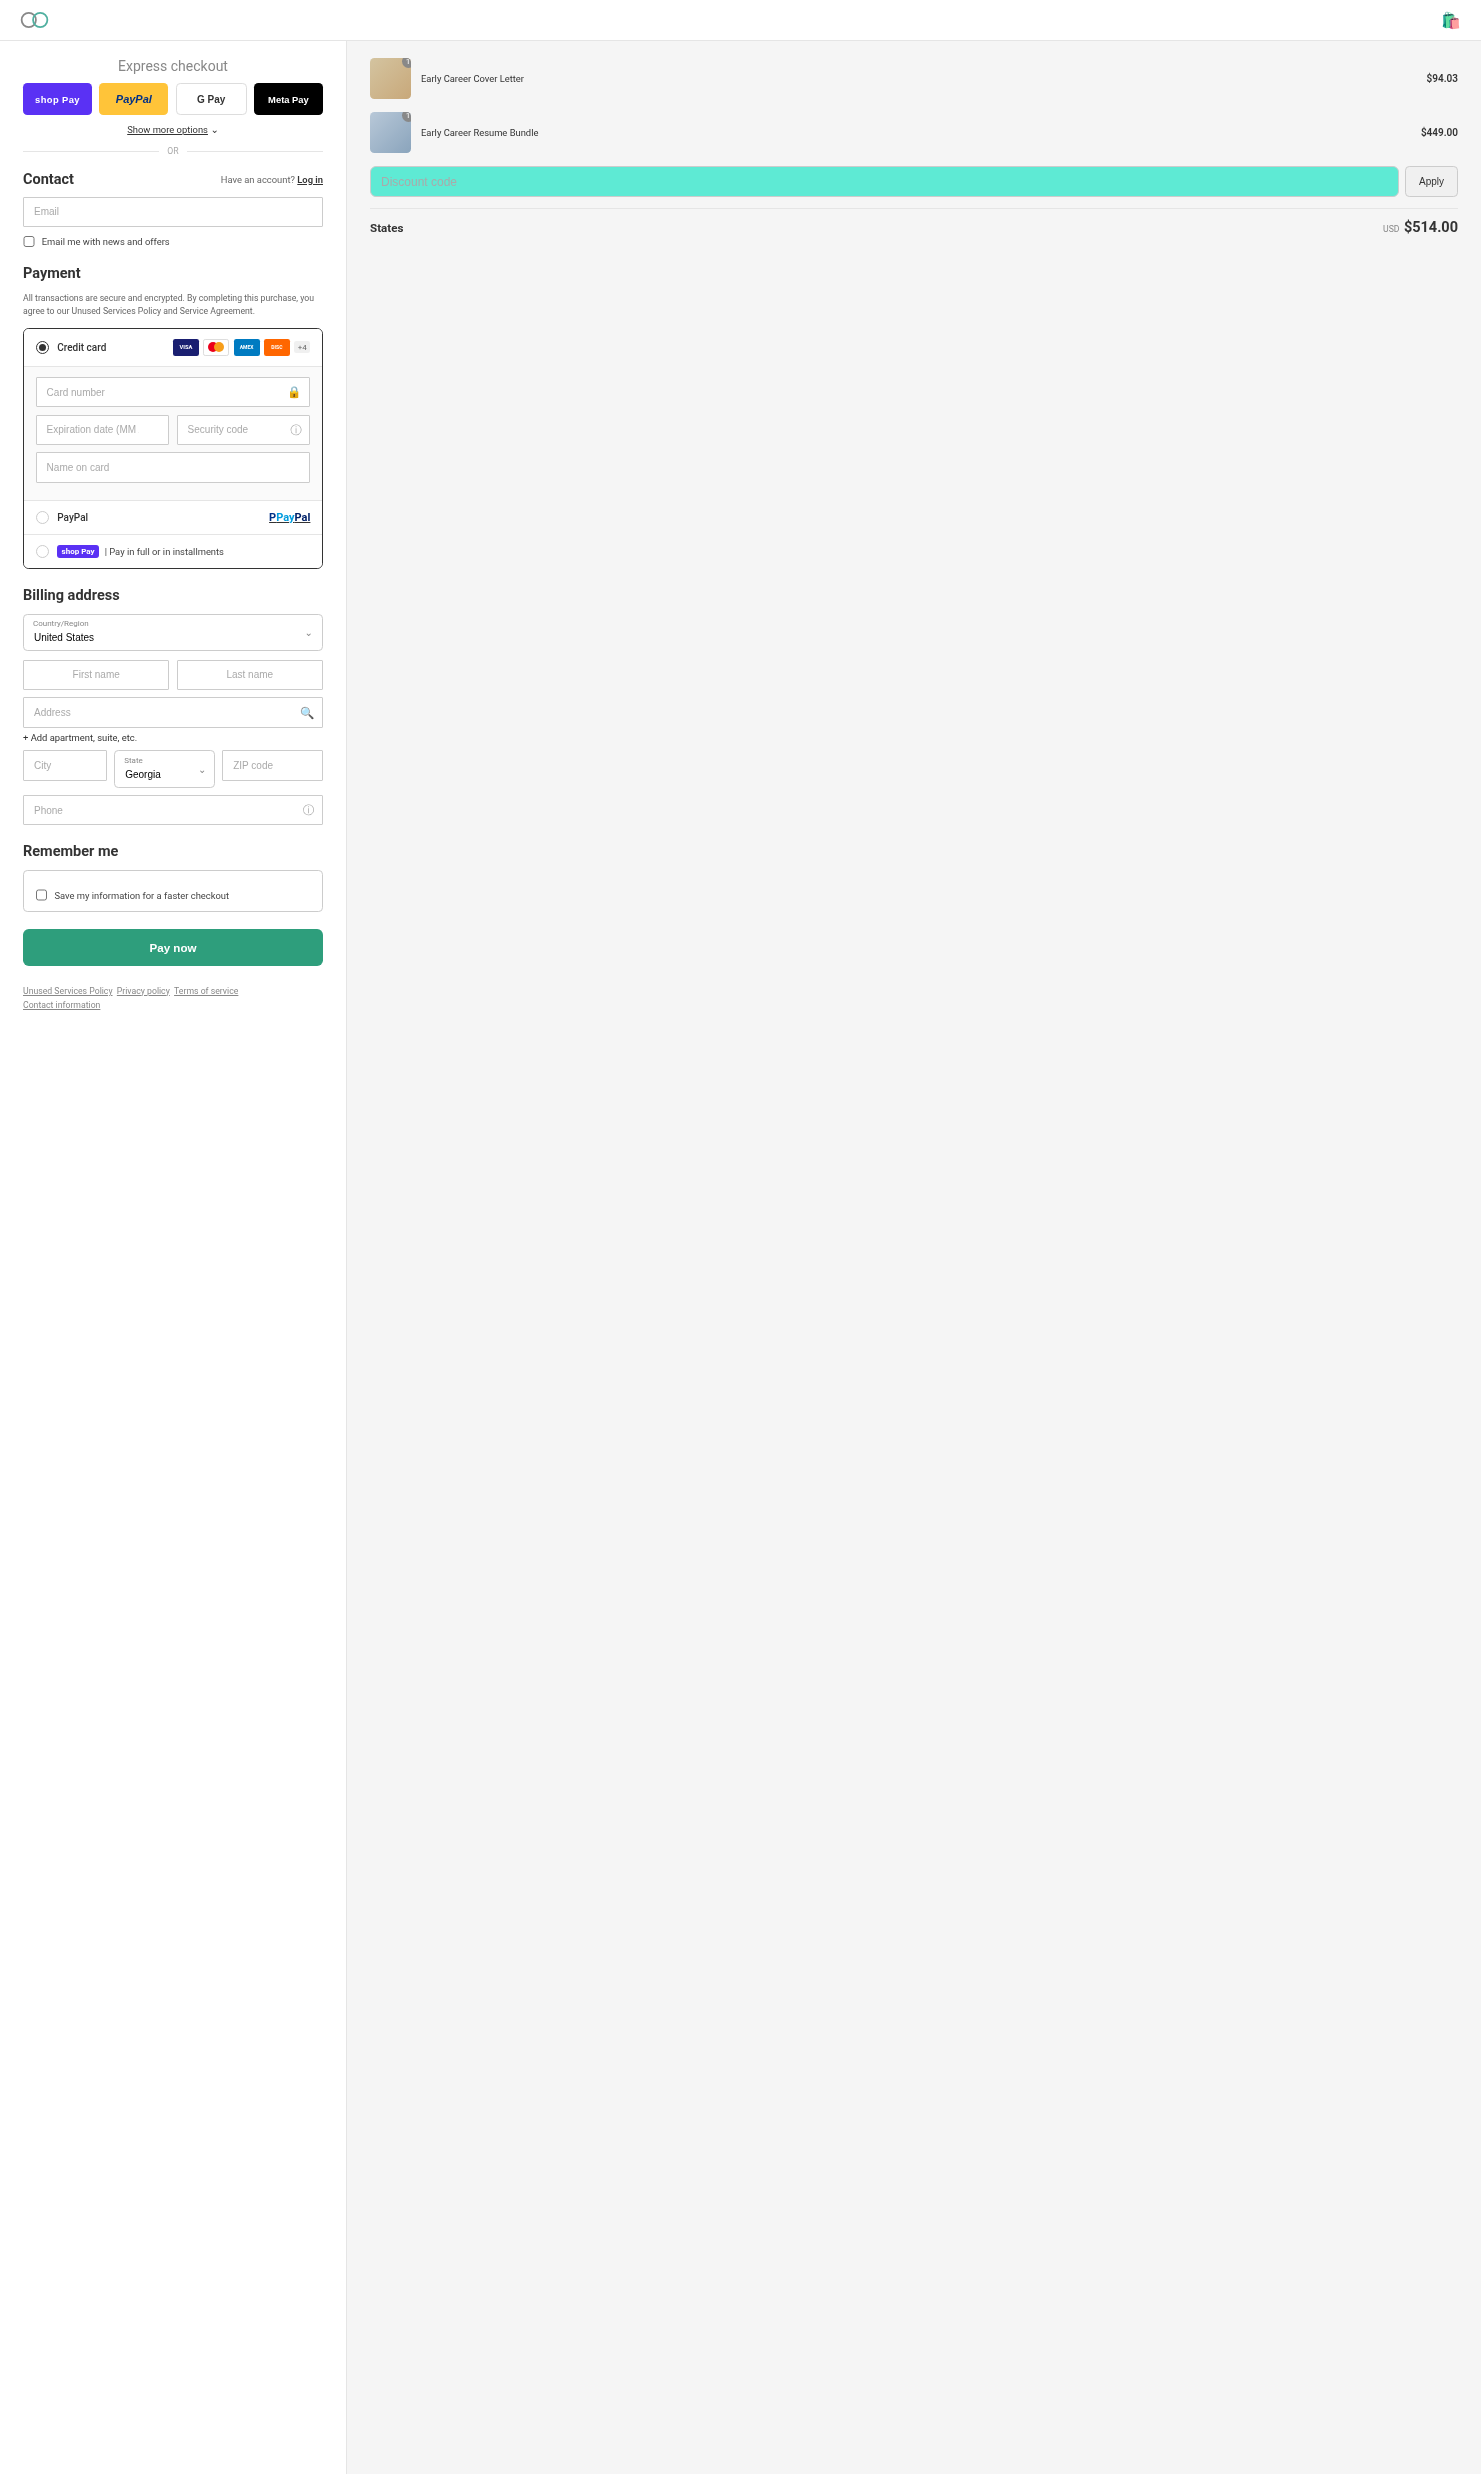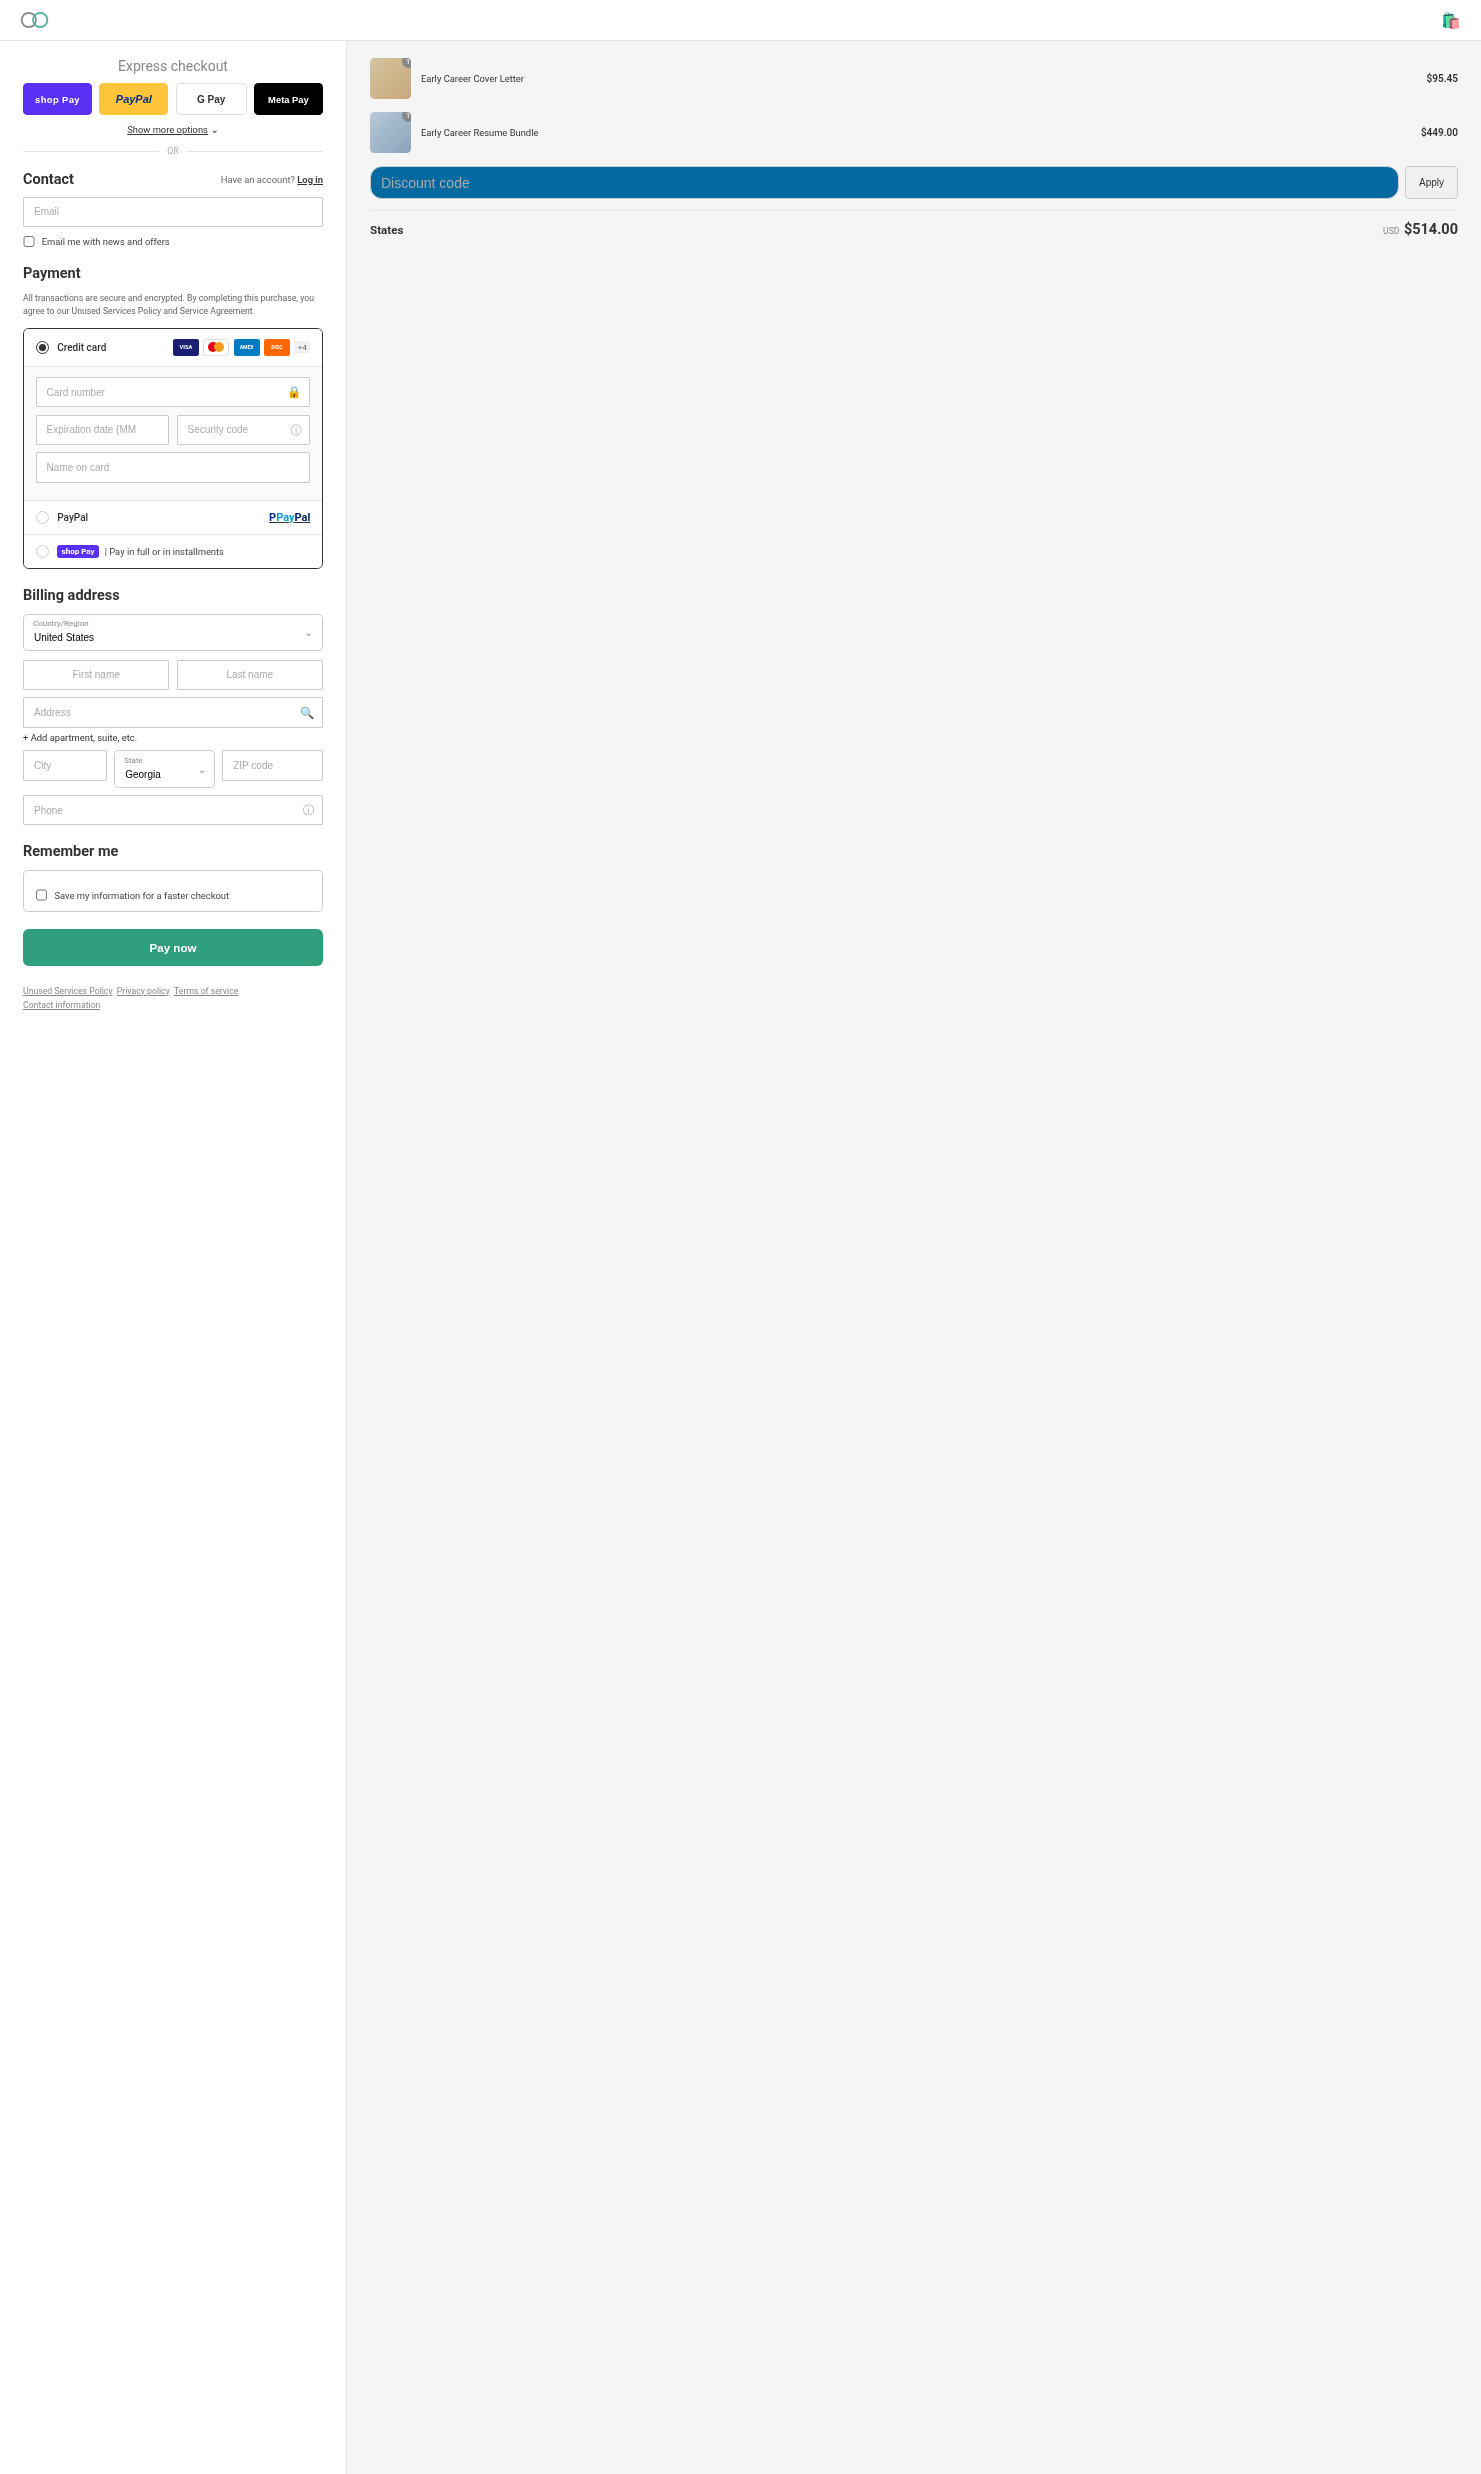--- a/index.html
+++ b/index.html
@@ -104,21 +104,21 @@
     .checkout-footer a { color: #888; text-decoration: underline; cursor: pointer; }
 
     
     .order-item { display: flex; align-items: center; gap: 10px; margin-bottom: 13px; }
     .item-thumb { width: 41px; height: 41px; background: #e0e0e0; border-radius: 4.3px; position: relative; overflow: hidden; flex-shrink: 0; }
     .item-badge { position: absolute; top: -3.6px; right: -3.6px; background: #888; color: #fff; font-size: 8px; width: 13px; height: 13px; border-radius: 50%; display: flex; align-items: center; justify-content: center; }
     .item-details { flex: 1; }
     .item-name { font-size: 9.4px; color: #333; }
     .item-price { font-size: 10px; font-weight: 600; color: #333; }
     .discount-row { display: flex; gap: 5.8px; margin-bottom: 11.6px; }
-    .discount-input { flex: 1; padding: 7.2px 10px; border: 0.7px solid #ccc; border-radius: 12px; font-size: 14px; outline: none; background: #0369a1; }
+    .discount-input { flex: 1; padding: 7.2px 10px; border: 0.7px solid #ccc; border-radius: 6px; font-size: 12px; outline: none; background: #5eead4; }
     .discount-input::placeholder { color: #aaa; }
     .apply-btn { padding: 7.2px 13px; background: #f0f0f0; border: 0.7px solid #ccc; border-radius: 4.3px; font-size: 10px; cursor: pointer; color: #333; font-weight: 500; }
     .total-row { display: flex; justify-content: space-between; align-items: center; padding-top: 10px; border-top: 0.7px solid #e5e5e5; }
     .total-label { font-size: 11.6px; font-weight: 700; }
     .total-amount-group { display: flex; align-items: baseline; gap: 4.3px; }
     .total-currency { font-size: 8.7px; color: #888; }
     .total-amount { font-size: 14.5px; font-weight: 700; }
 
     
     .thumb-cover { width: 100%; height: 100%; background: linear-gradient(135deg, #d4c4a0, #c8a87a); }
@@ -325,21 +325,21 @@
   <div class="right-panel">
 
     <div class="order-item">
       <div class="item-thumb">
         <div class="thumb-cover"></div>
         <div class="item-badge">1</div>
       </div>
       <div class="item-details">
         <div class="item-name">Early Career Cover Letter</div>
       </div>
-      <div class="item-price">$95.45</div>
+      <div class="item-price">$94.03</div>
     </div>
 
     <div class="order-item">
       <div class="item-thumb">
         <div class="thumb-resume"></div>
         <div class="item-badge">1</div>
       </div>
       <div class="item-details">
         <div class="item-name">Early Career Resume Bundle</div>
       </div>

